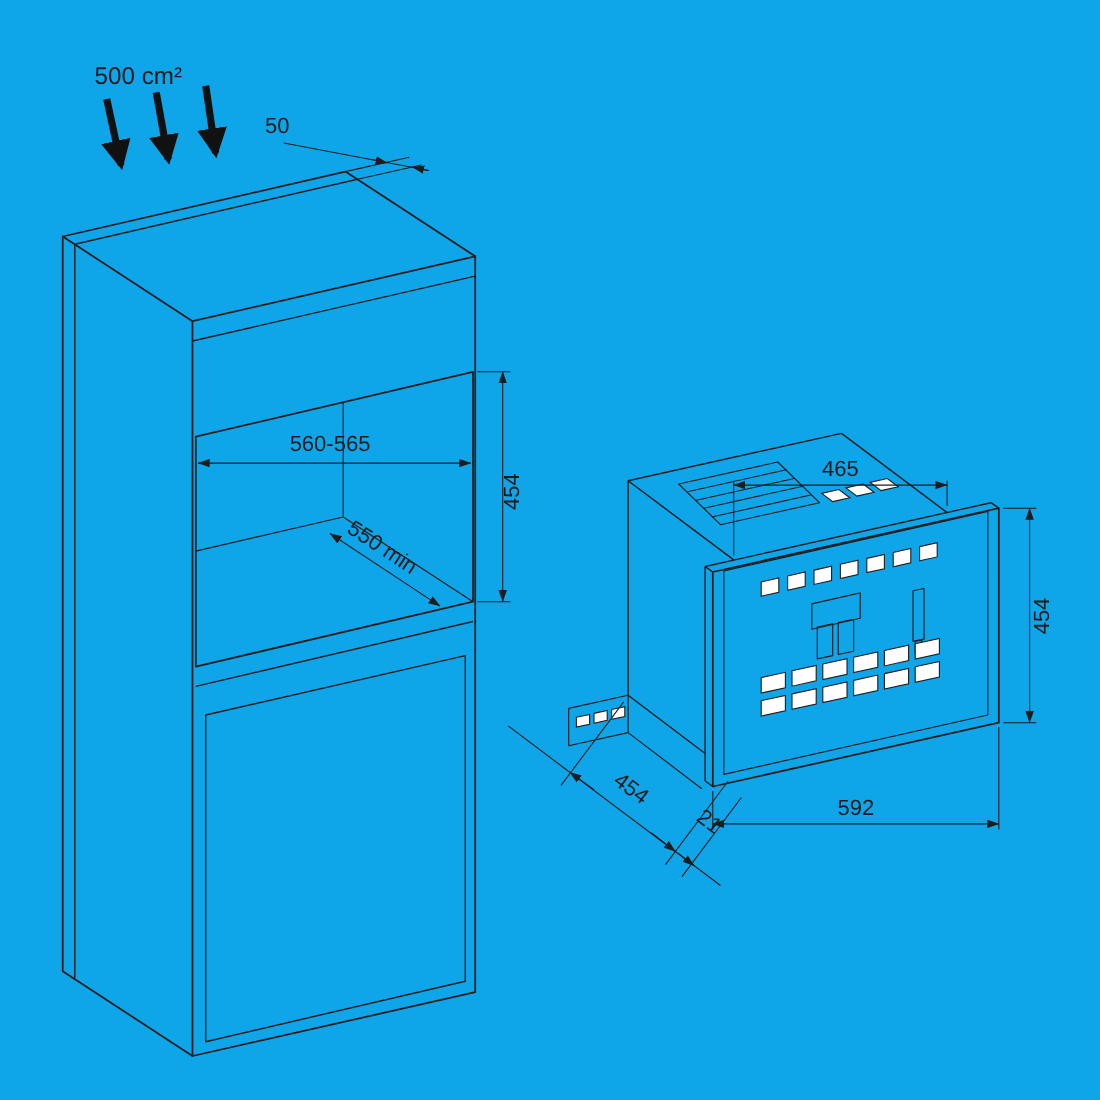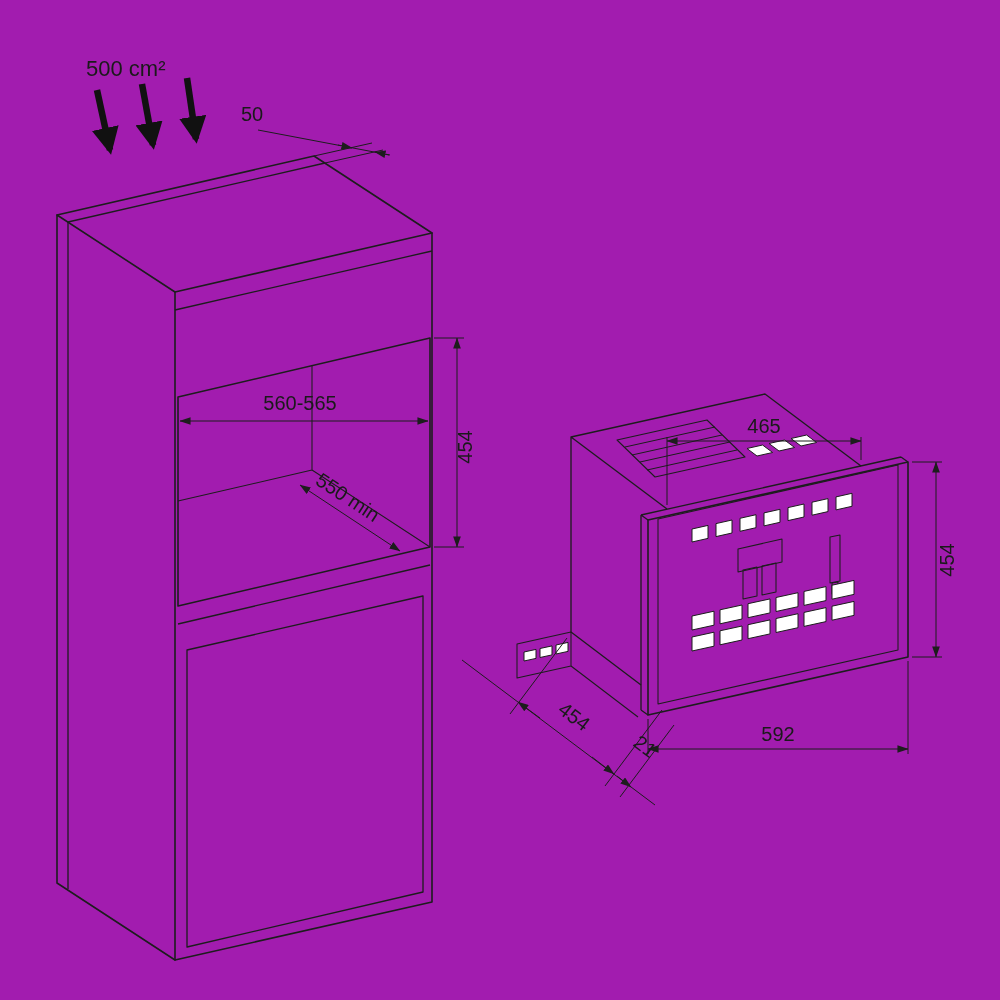--- a/index.html
+++ b/index.html
@@ -1,16 +1,16 @@
 <!DOCTYPE html>
 <html><head>
 <meta charset="utf-8">
 <style>
   html,body{margin:0;padding:0;background:#ffffff;}
-  .stage{position:relative;width:1000px;height:1000px;background:#a21caf;overflow:hidden;
+  .stage{position:relative;width:1000px;height:1000px;background:#0ea5e9;overflow:hidden;
          font-family:"Liberation Sans", sans-serif;}
   svg{display:block;}
   .ln  {fill:none;stroke:#1d1d1d;stroke-width:1.6;stroke-linejoin:round;stroke-linecap:round;}
   .ln2 {fill:none;stroke:#1d1d1d;stroke-width:1.3;stroke-linejoin:round;}
   .ln3 {fill:none;stroke:#1d1d1d;stroke-width:1.05;stroke-linejoin:round;}
   .dim {fill:none;stroke:#1d1d1d;stroke-width:1;}
   .cell{fill:#ffffff;stroke:#1d1d1d;stroke-width:1;}
   .vent{fill:none;stroke:#111111;stroke-width:6.5;stroke-linecap:butt;}
   .lbl {fill:#1a1a1a;font-family:"Liberation Sans", sans-serif;font-size:20px;}
   .lbl-big{fill:#1a1a1a;font-family:"Liberation Sans", sans-serif;font-size:22px;}

